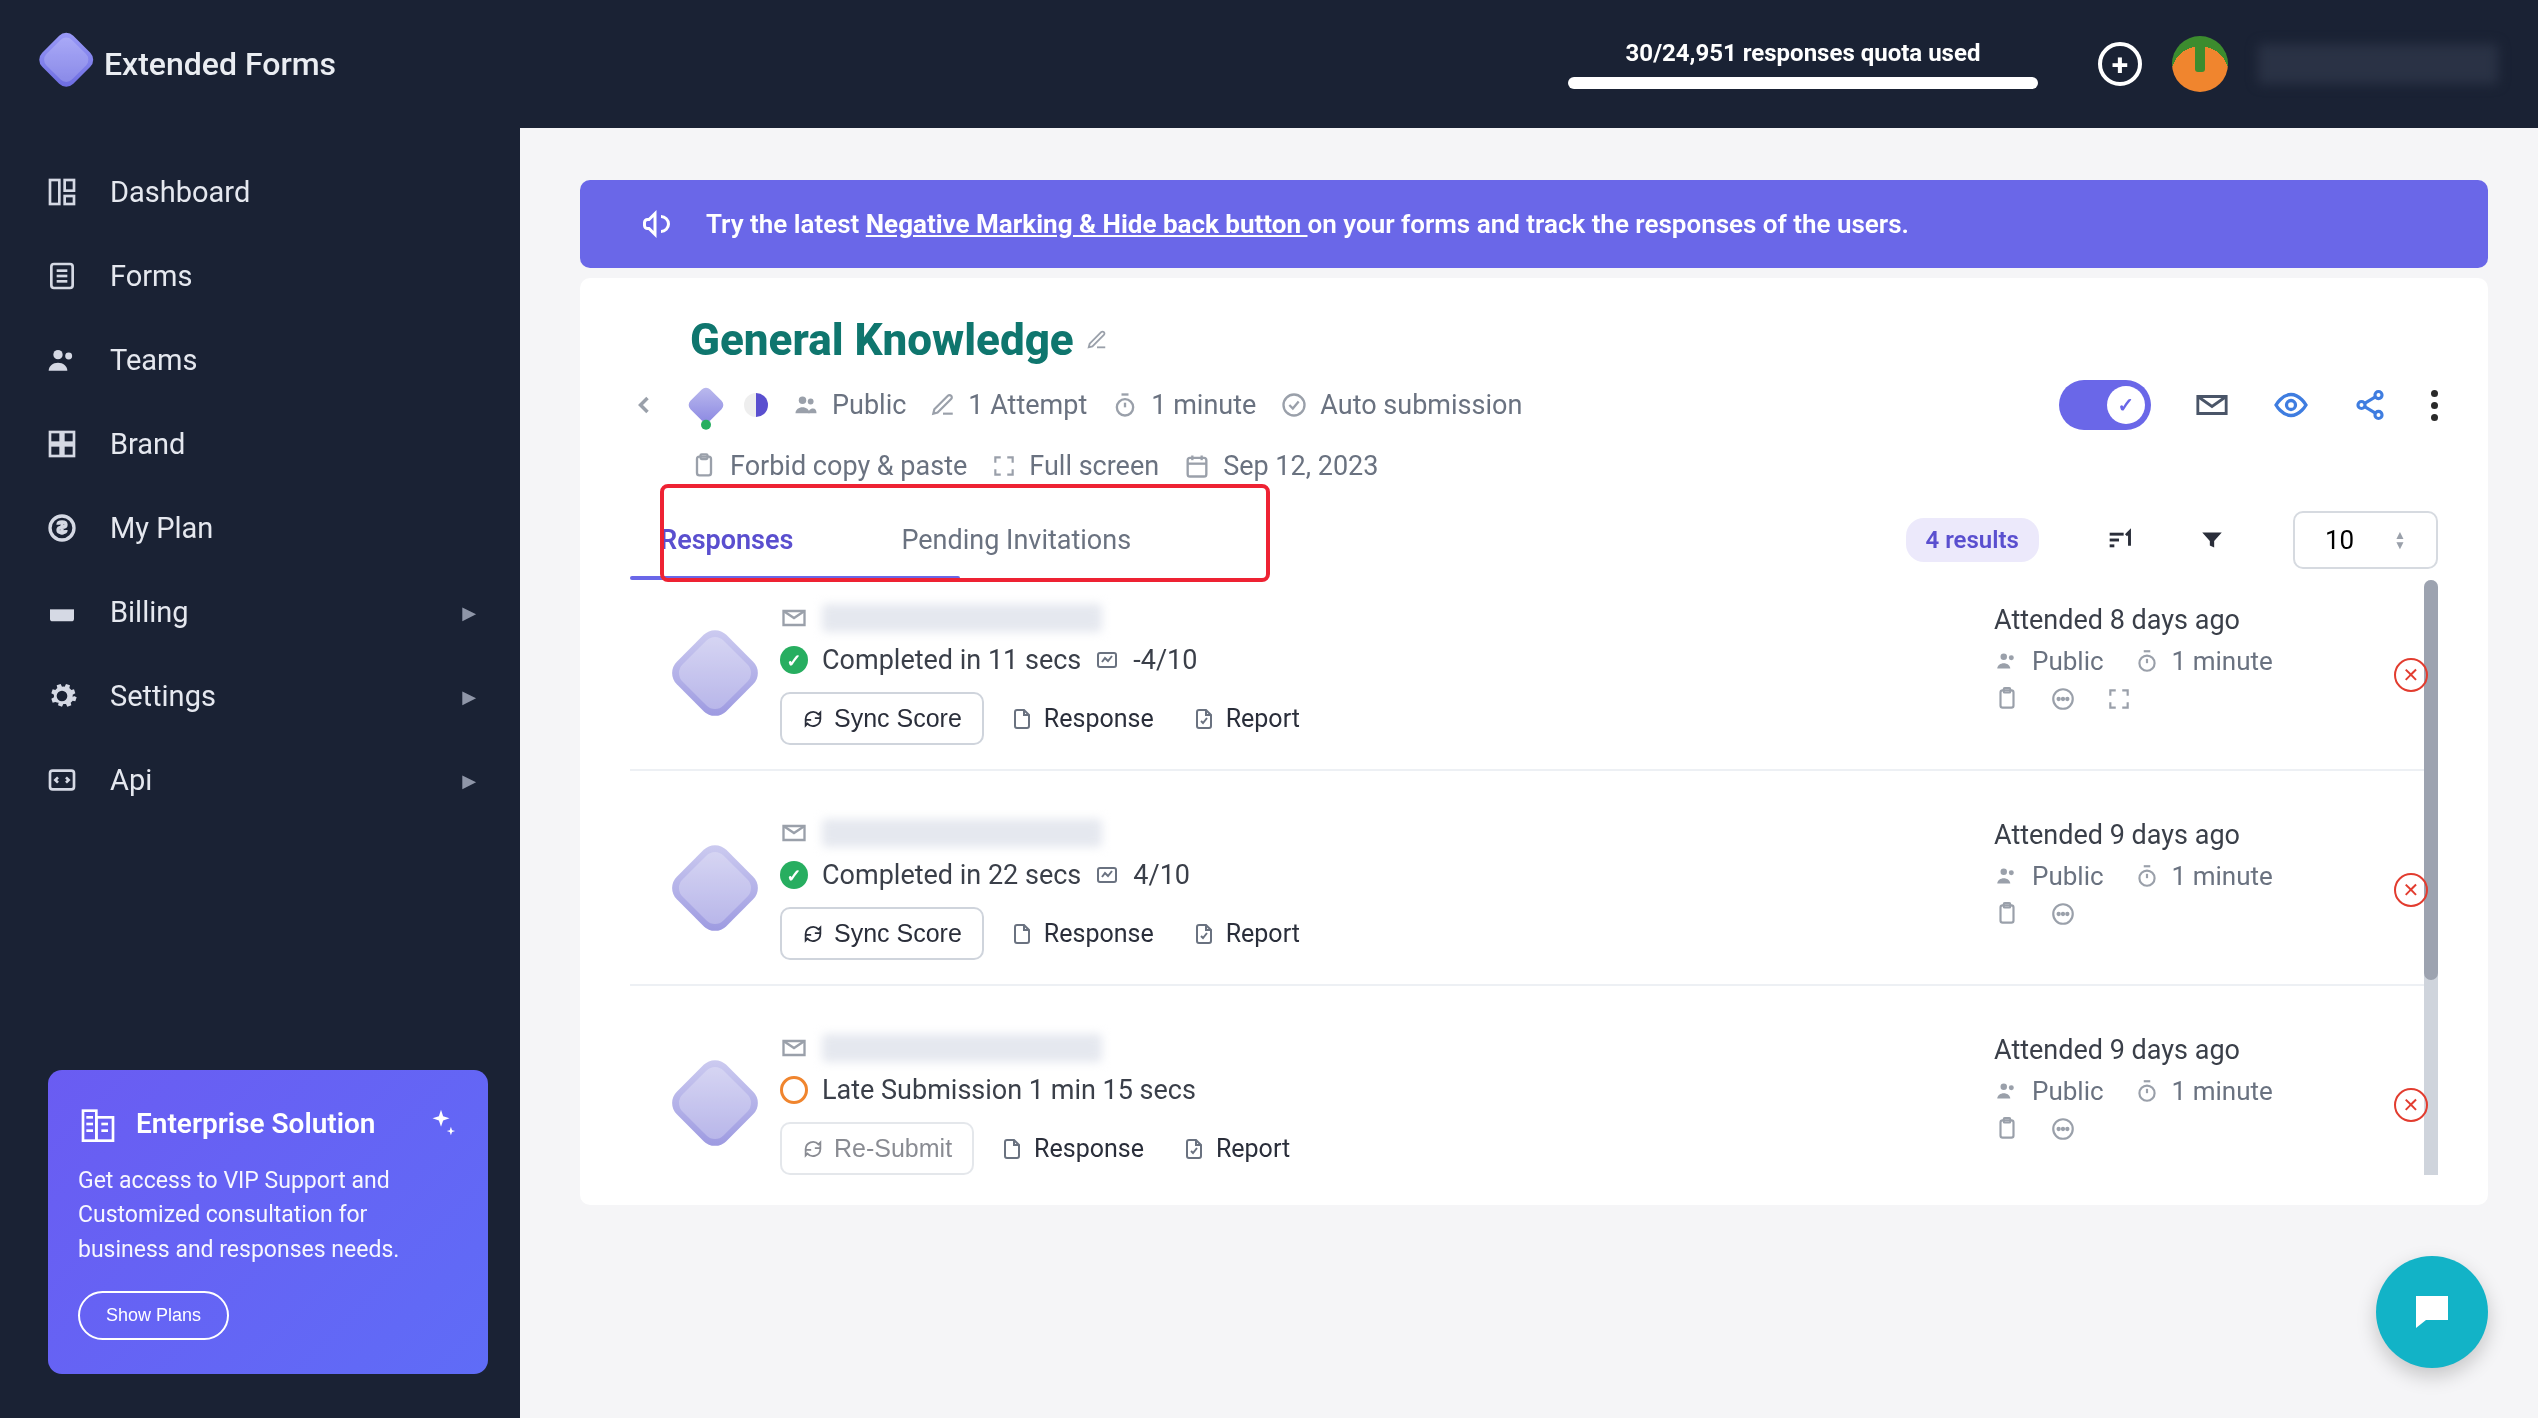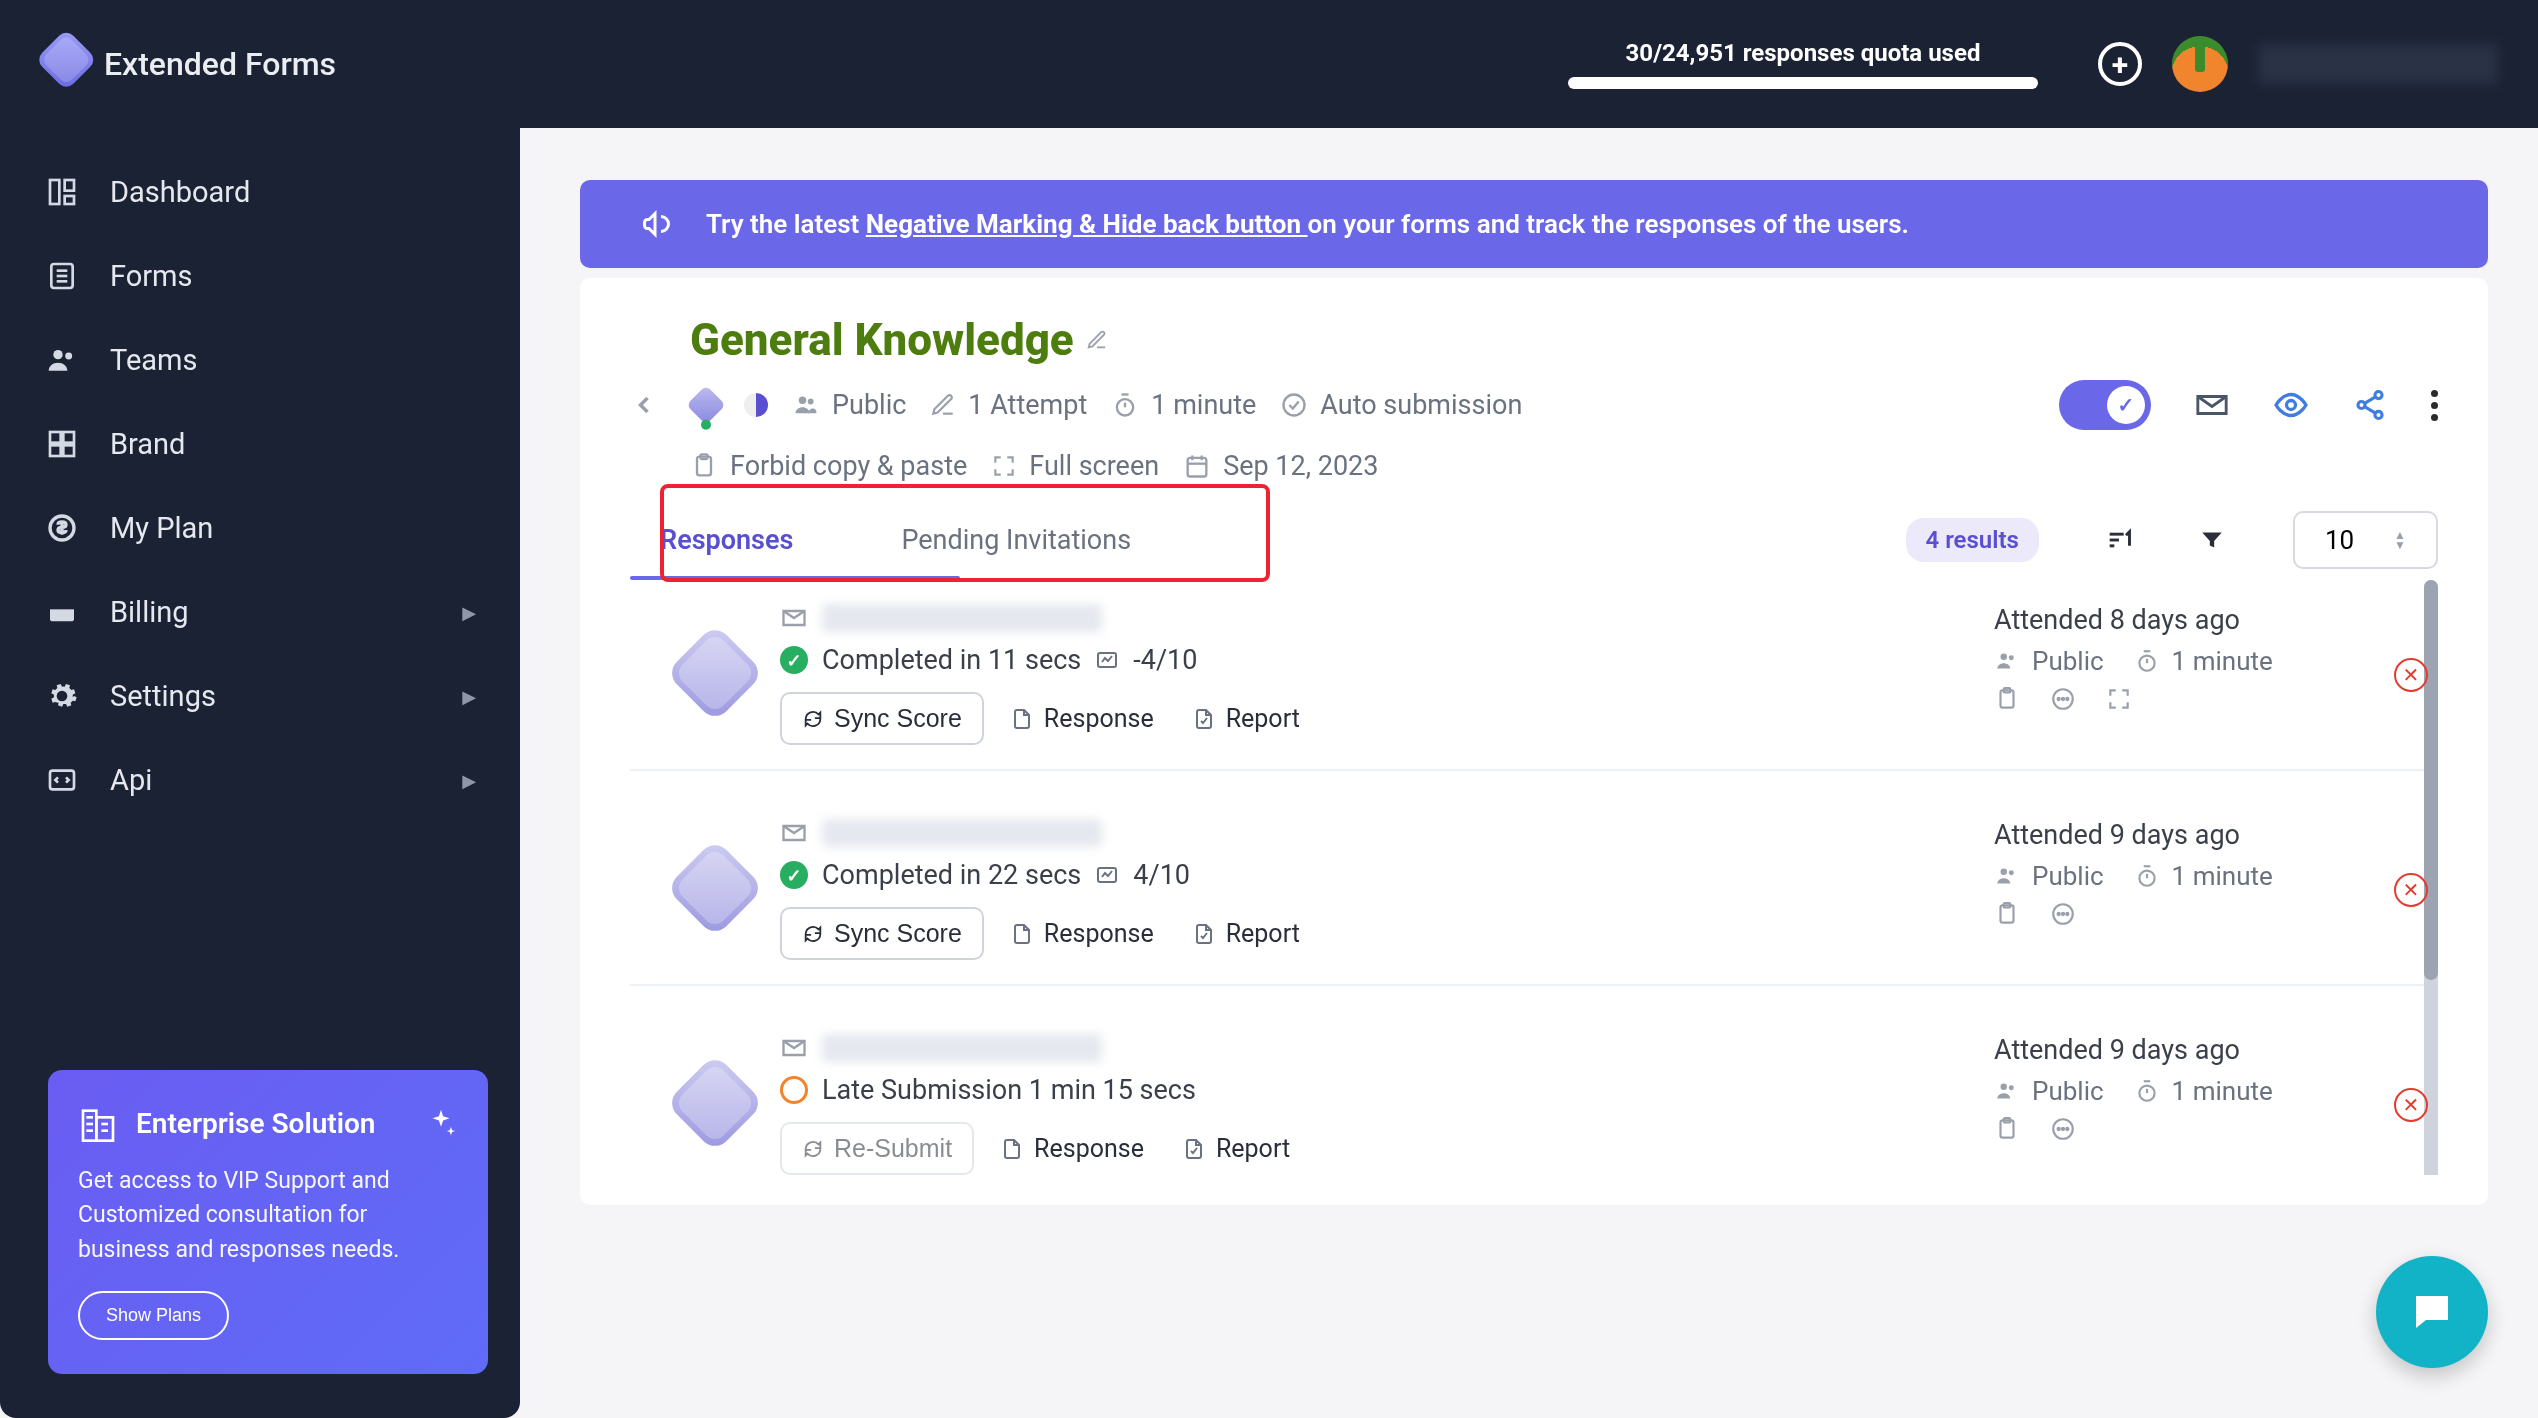--- a/index.html
+++ b/index.html
@@ -14,40 +14,40 @@
 .top-spacer { flex: 1; }
 .quota-wrap { display: flex; flex-direction: column; align-items: center; gap: 10px; margin-right: 30px; }
 .quota-text { color: #fff; font-weight: 700; font-size: 24px; }
 .quota-bar { width: 470px; height: 12px; background: #fff; border-radius: 6px; }
 .plus-btn { width: 44px; height: 44px; border: 4px solid #fff; border-radius: 50%; display:flex; align-items:center; justify-content:center; color:#fff; font-size: 30px; font-weight:700; margin: 0 30px; cursor:pointer; }
 .avatar { width: 56px; height: 56px; border-radius: 50%; background: radial-gradient(circle at 50% 70%, #f0852e 60%, #3c8c2e 60%); position:relative; overflow:hidden; margin-right: 30px; }
 .avatar::before { content:''; position:absolute; left: 50%; top: 8px; width: 10px; height: 28px; background:#3c8c2e; transform: translateX(-50%); border-radius:3px; }
 .user-placeholder { width: 240px; height: 40px; background: #2a3245; border-radius: 4px; filter: blur(6px); }
 
 
-.sidebar { width: 520px; background: #1a2234; padding-top: 150px; color: #e5e8ef; display:flex; flex-direction:column;border-radius:16px; }
+.sidebar { width: 520px; background: #1a2234; padding-top: 150px; color: #e5e8ef; display:flex; flex-direction:column; }
 .nav-item { display:flex; align-items:center; padding: 24px 44px; gap: 30px; font-size: 29px; cursor:pointer; position:relative; }
 .nav-icon { width: 36px; height: 36px; display:flex; align-items:center; justify-content:center; color:#d5d9e4; flex-shrink:0; }
 .nav-item .chev { position:absolute; right: 44px; color:#8f96a8; font-size:18px; }
 .promo { margin: auto 32px 44px 48px; background: linear-gradient(135deg,#6a5cf2,#5f6cf7); border-radius: 14px; padding: 34px 30px; color:#fff; }
 .promo-head { display:flex; align-items:center; gap: 18px; font-size: 28px; font-weight:600; margin-bottom: 20px; }
 .promo-icon { width: 40px; height:40px; display:flex; align-items:center; justify-content:center; }
 .spark { margin-left: auto; }
 .promo-desc { font-size: 23px; line-height: 1.5; opacity:.95; margin-bottom: 24px; }
 .promo-btn { border: 2px solid #fff; background: transparent; color:#fff; padding: 12px 26px; border-radius: 30px; font-size: 18px; cursor:pointer; }
 
 
 .main { flex:1; padding: 180px 50px 72px 60px; overflow:hidden; position:relative; }
 .banner { background: #6a67e8; color:#fff; border-radius: 10px; padding: 26px 60px; display:flex; align-items:center; gap: 30px; font-size: 26px; font-weight:600; margin-bottom: 10px; }
 .banner a { color:#fff; text-decoration: underline; font-weight:700; }
 
 .card { background:#fff; border-radius: 10px; padding: 30px 50px 30px 50px; }
 
 .head-title-row { display:flex; align-items:center; gap:12px; padding-left: 60px; }
-.card-title { font-size: 44px; font-weight:800; color:#4d7c0f; }
+.card-title { font-size: 44px; font-weight:800; color:#0f766e; }
 .edit-ico { color:#9aa0aa; font-size:22px; }
 .head-row { display:flex; align-items:center; gap: 24px; padding: 14px 0; color:#6a7280; font-size:27px; }
 .meta { display:flex; align-items:center; gap: 12px; color:#6a7280; }
 .back-arrow { font-size:34px; color:#9aa0aa; padding-right: 10px; cursor:pointer; }
 .mini-logo { width:28px; height:28px; background: linear-gradient(135deg,#bdbcee,#8a87e2); border-radius:6px; transform:rotate(45deg); position:relative; }
 .mini-logo .dot { position:absolute; right:-5px; bottom:-5px; width:10px; height:10px; background:#27ae60; border-radius:50%; transform:rotate(-45deg); }
 .half-dot { width:24px; height:24px; border-radius:50%; background: conic-gradient(#5a4fcf 0 50%, #eee 50% 100%); }
 .head-actions { margin-left:auto; display:flex; align-items:center; gap: 44px; }
 .toggle { width: 92px; height: 50px; background:#6a67e8; border-radius:25px; position:relative; cursor:pointer; }
 .toggle::after { content:'✓'; position:absolute; right:6px; top:6px; width:38px; height:38px; background:#fff; border-radius:50%; display:flex; align-items:center; justify-content:center; font-size:20px; color:#6a67e8; font-weight:900;}

